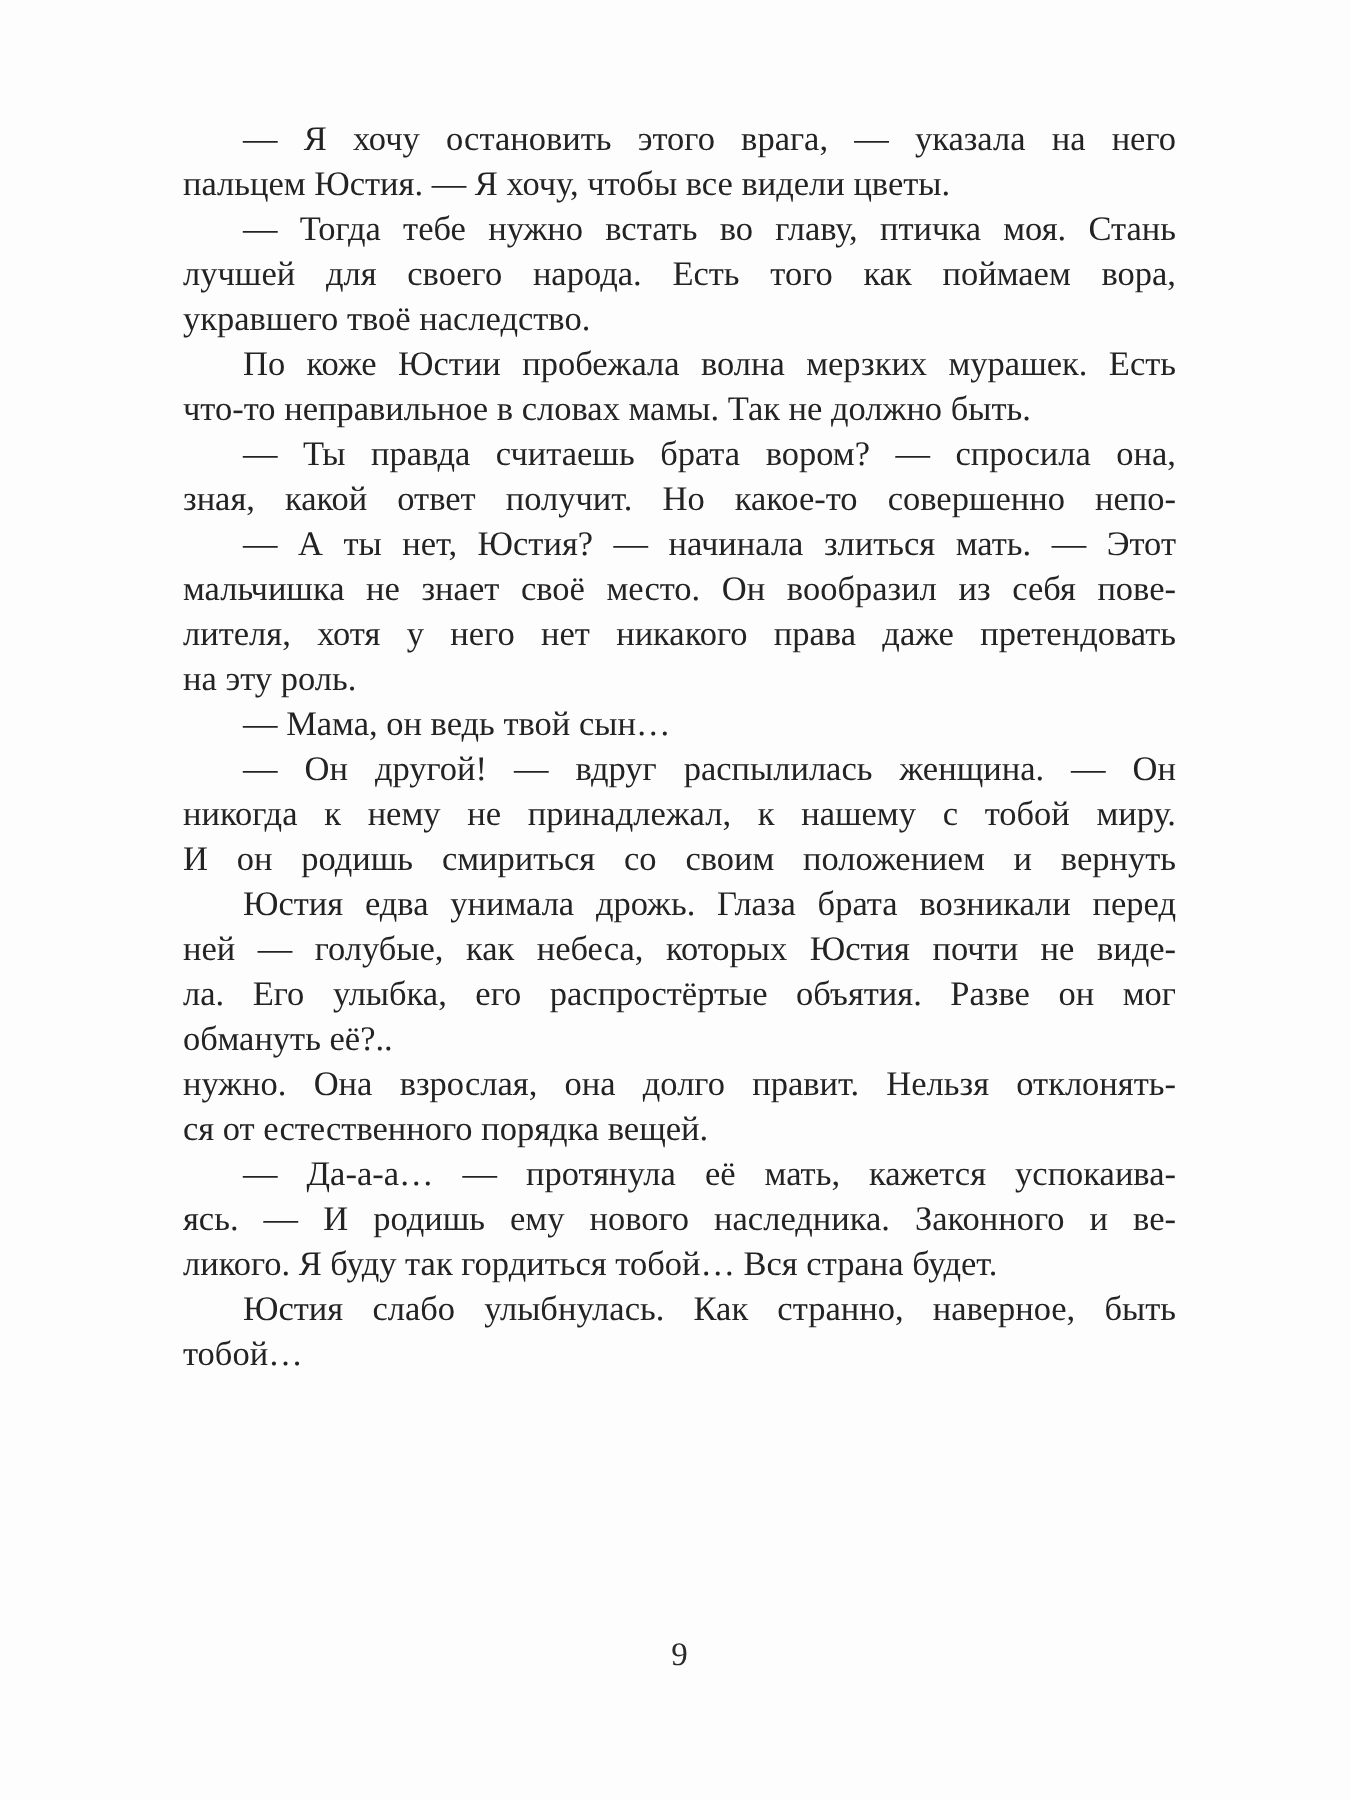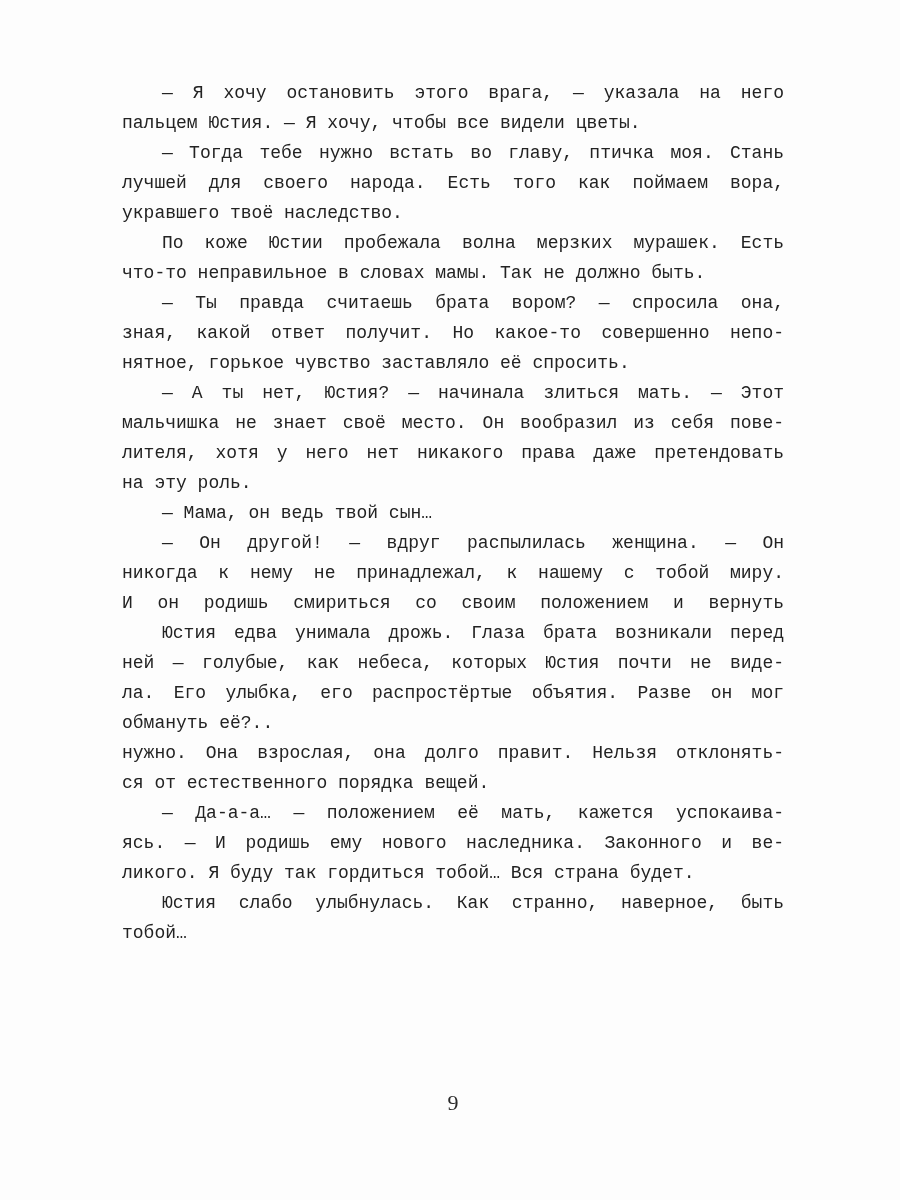--- a/index.html
+++ b/index.html
@@ -18,22 +18,21 @@
   .page {
     position: absolute;
     inset: 0;
     background: #fdfdfd;
   }
   .text-block {
     position: absolute;
     left: 122px;
     top: 78px;
     width: 662px;
-    font-size: 18px;
-    font-family: Liberation Mono, monospace;
+    font-size: 23px;
   }
   .paragraph {
     margin: 0;
     padding: 0;
   }
   .line {
     height: 30px;
     line-height: 30px;
     text-align: justify;
     text-align-last: justify;
@@ -72,21 +71,20 @@
         <div class="line">лучшей для своего народа. Есть того как поймаем вора,</div>
         <div class="line last">укравшего твоё наследство.</div>
       </div>
       <div class="paragraph">
         <div class="line first">По коже Юстии пробежала волна мерзких мурашек. Есть</div>
         <div class="line last">что-то неправильное в словах мамы. Так не должно быть.</div>
       </div>
       <div class="paragraph">
         <div class="line first">— Ты правда считаешь брата вором? — спросила она,</div>
         <div class="line">зная, какой ответ получит. Но какое-то совершенно непо-</div>
-        <div class="line last">нятное, горькое чувство заставляло её спросить.</div>
       </div>
       <div class="paragraph">
         <div class="line first">— А ты нет, Юстия? — начинала злиться мать. — Этот</div>
         <div class="line">мальчишка не знает своё место. Он вообразил из себя пове-</div>
         <div class="line">лителя, хотя у него нет никакого права даже претендовать</div>
         <div class="line last">на эту роль.</div>
       </div>
       <div class="paragraph">
         <div class="line first last">— Мама, он ведь твой сын…</div>
       </div>
@@ -99,21 +97,21 @@
         <div class="line first">Юстия едва унимала дрожь. Глаза брата возникали перед</div>
         <div class="line">ней — голубые, как небеса, которых Юстия почти не виде-</div>
         <div class="line">ла. Его улыбка, его распростёртые объятия. Разве он мог</div>
         <div class="line last">обмануть её?..</div>
       </div>
       <div class="paragraph">
         <div class="line">нужно. Она взрослая, она долго правит. Нельзя отклонять-</div>
         <div class="line last">ся от естественного порядка вещей.</div>
       </div>
       <div class="paragraph">
-        <div class="line first">— Да-а-а… — положением её мать, кажется успокаива-</div>
+        <div class="line first">— Да-а-а… — протянула её мать, кажется успокаива-</div>
         <div class="line">ясь. — И родишь ему нового наследника. Законного и ве-</div>
         <div class="line last">ликого. Я буду так гордиться тобой… Вся страна будет.</div>
       </div>
       <div class="paragraph">
         <div class="line first">Юстия слабо улыбнулась. Как странно, наверное, быть</div>
         <div class="line last">тобой…</div>
       </div>
     </div>
   <div class="page-number">9</div>
 </div>

